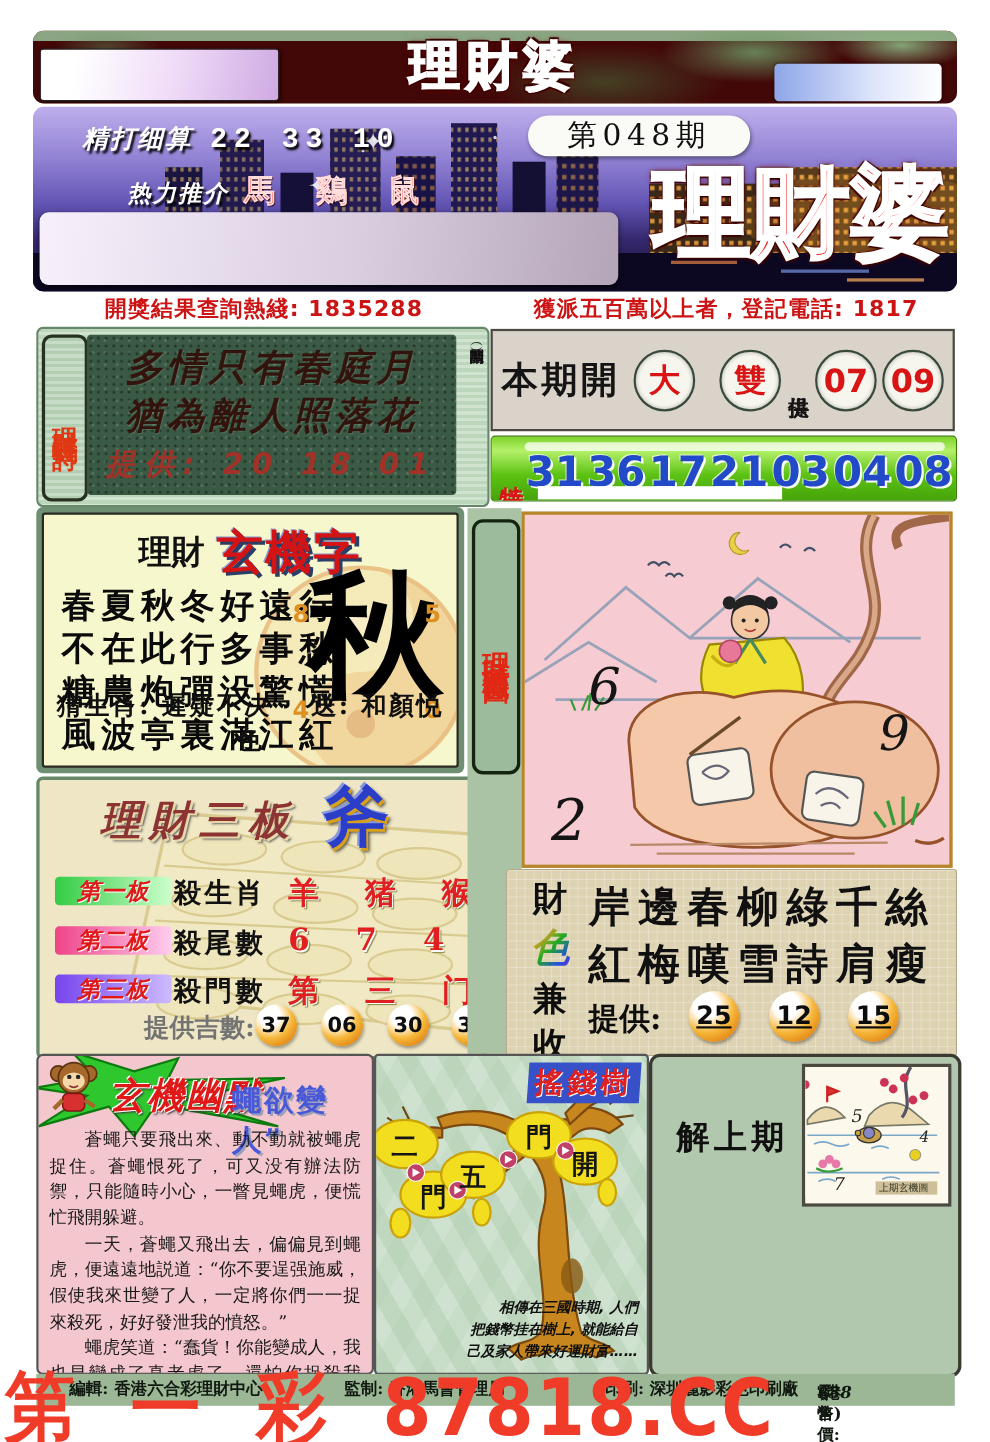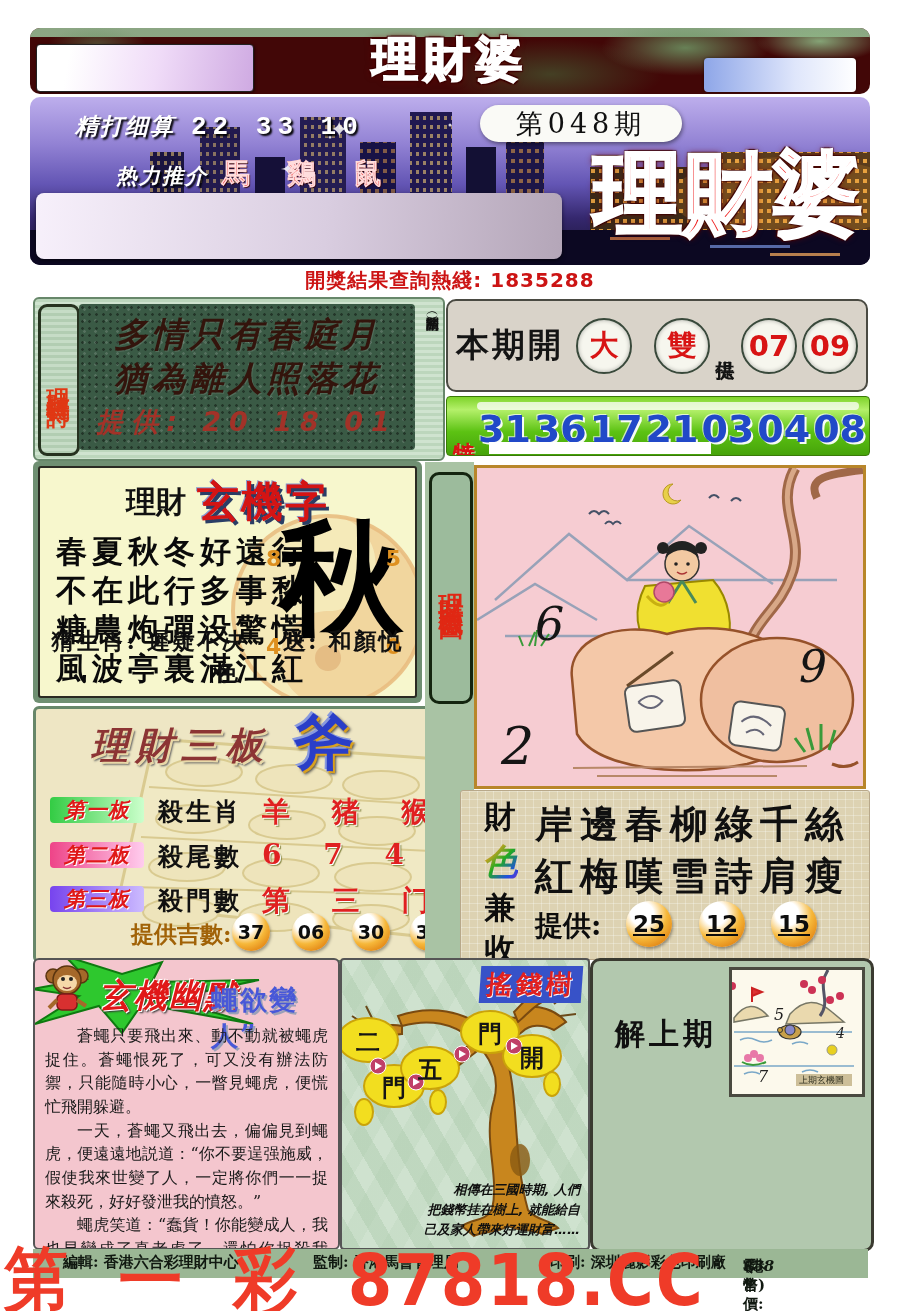--- a/index.html
+++ b/index.html
@@ -60,21 +60,21 @@
     background-size:7px 7px,11px 11px;text-align:center;overflow:hidden;}
   .tema-line{font-family:"DejaVu Serif",serif;font-weight:bold;font-style:italic;font-size:34px;
     color:#33140c;letter-spacing:4px;line-height:44px;text-shadow:1px 1px 0 rgba(255,255,255,.12);}
   .tema-line:first-child{margin-top:8px;}
   .tema-provide{font-size:27px;font-weight:bold;font-style:italic;color:#a23228;letter-spacing:8px;margin-top:4px;}
   .tema-note{right:2px;top:8px;height:144px;writing-mode:vertical-rl;text-orientation:upright;
     font-size:13px;color:#101010;letter-spacing:0;}
 
   
   .panel-open{left:446px;top:299px;width:422px;height:93px;background:#d9d3c9;border:2px solid #4a4a42;
-    border-radius:10px;display:flex;align-items:center;padding:0 8px;box-sizing:border-box;}
+    border-radius:0;display:flex;align-items:center;padding:0 8px;box-sizing:border-box;}
   .open-label{font-family:"DejaVu Serif",serif;font-size:33px;font-weight:bold;color:#141414;letter-spacing:3px;}
   .circ{width:52px;height:52px;border-radius:50%;background:#f6f6ee;border:2px solid #39493b;flex:none;
     display:flex;align-items:center;justify-content:center;font-size:29px;font-weight:900;color:#d81414;
     box-shadow:inset 0 0 4px rgba(0,0,0,.3);}
   .tigong-stack{writing-mode:vertical-rl;text-orientation:upright;font-size:19px;font-weight:bold;color:#141414;
     margin:0 6px;line-height:1;}
 
   
   .panel-tesong{left:446px;top:396px;width:422px;height:58px;border-radius:4px;border:1px solid #3a7a08;
     background:linear-gradient(180deg,#7ed32a 0%,#b4f06a 22%,#5cc213 60%,#46a30a 100%);
@@ -105,30 +105,30 @@
   .yinyang{right:-18px;top:38px;opacity:.55;}
 
   
   .panel-ban{left:33px;top:706px;width:403px;height:251px;background:#eee6c4;border:3px solid #67876a;
     border-radius:6px;overflow:hidden;}
   .ban-title{left:55px;top:12px;font-family:"DejaVu Serif",serif;font-size:37px;font-weight:900;font-style:italic;
     color:#8c3434;letter-spacing:8px;text-shadow:2px 2px 0 #e8d8a8,3px 3px 2px #666;}
   .ban-axe{left:258px;top:-6px;font-family:"DejaVu Serif",serif;font-size:60px;font-weight:900;color:#2a3ec8;
     text-shadow:2px 2px 0 #d8a020,-2px -2px 0 #8899dd,3px 3px 3px #444;}
   .ban-row{left:0;width:100%;height:32px;}
-  .ban-pill{position:absolute;left:14px;width:94px;height:26px;border-radius:4px;font-size:21px;font-weight:900;
+  .ban-pill{position:absolute;left:14px;width:106px;height:26px;border-radius:4px;font-size:21px;font-weight:900;
     font-style:italic;color:#e01818;text-align:center;line-height:26px;text-shadow:1px 1px 0 #fff;letter-spacing:1px;}
   .pill1{background:linear-gradient(90deg,#33cc44,#ccffcc);}
   .pill2{background:linear-gradient(90deg,#ee4488,#ffccee);}
   .pill3{background:linear-gradient(90deg,#7744ee,#ccbbff);}
   .ban-name{position:absolute;left:122px;top:-2px;font-family:"DejaVu Serif",serif;font-size:25px;font-weight:bold;
     color:#111;letter-spacing:3px;}
   .ban-value{position:absolute;left:226px;top:-4px;font-family:"DejaVu Serif",serif;font-size:28px;font-weight:900;
     color:#e02020;letter-spacing:16px;text-shadow:1px 1px 0 #fff,2px 2px 1px #884;white-space:nowrap;}
-  .ban-lucky-label{left:95px;top:210px;font-family:"DejaVu Serif",serif;font-size:23px;font-weight:bold;color:#a16207;}
+  .ban-lucky-label{left:95px;top:210px;font-family:"DejaVu Serif",serif;font-size:23px;font-weight:bold;color:#737373;}
   .ball{position:absolute;width:38px;height:38px;border-radius:50%;
     background:radial-gradient(circle at 35% 28%,#ffffff 26%,#f6b83a 55%,#e07f10 85%,#c86a08);
     display:flex;align-items:center;justify-content:center;font-weight:900;font-size:19px;color:#0d0d0d;
     box-shadow:1px 2px 3px rgba(0,0,0,.35);}
 
   
   .col-tu{left:425px;top:462px;width:49px;height:496px;background:#a9c3a4;}
   .tu-label{left:429px;top:472px;width:38px;height:226px;background:#9cbb9c;border:3px solid #14240f;
     border-radius:10px;color:#e02814;font-weight:bold;font-size:25px;letter-spacing:6px;}
   .panel-tu{left:474px;top:465px;width:386px;height:318px;background:#f6ccd2;border:3px solid #b8862a;overflow:hidden;}
@@ -245,20 +245,21 @@
     <div class="abs slogan2">
       <span>热力推介</span><span class="animals">馬 鷄 鼠</span>
     </div>
     <div class="abs issue-pill serif">第048期</div>
     <div class="abs hero-title red3d">理財婆</div>
     <div class="abs mask-hero"></div>
   </div>
 
   <div class="abs hotline">
     <span>開獎結果查詢熱綫:  1835288</span>
+    <span>獲派五百萬以上者，登記電話:  1817</span>
   </div>
 
   <div class="abs panel-tema">
     <div class="abs tema-side v-label">理財特碼詩</div>
     <div class="abs tema-box">
       <div class="tema-line">多情只有春庭月</div>
       <div class="tema-line">猶為離人照落花</div>
       <div class="tema-provide">提供: 20  18  01</div>
     </div>
     <div class="abs tema-note">（請刮開塗層觀閱）</div>

